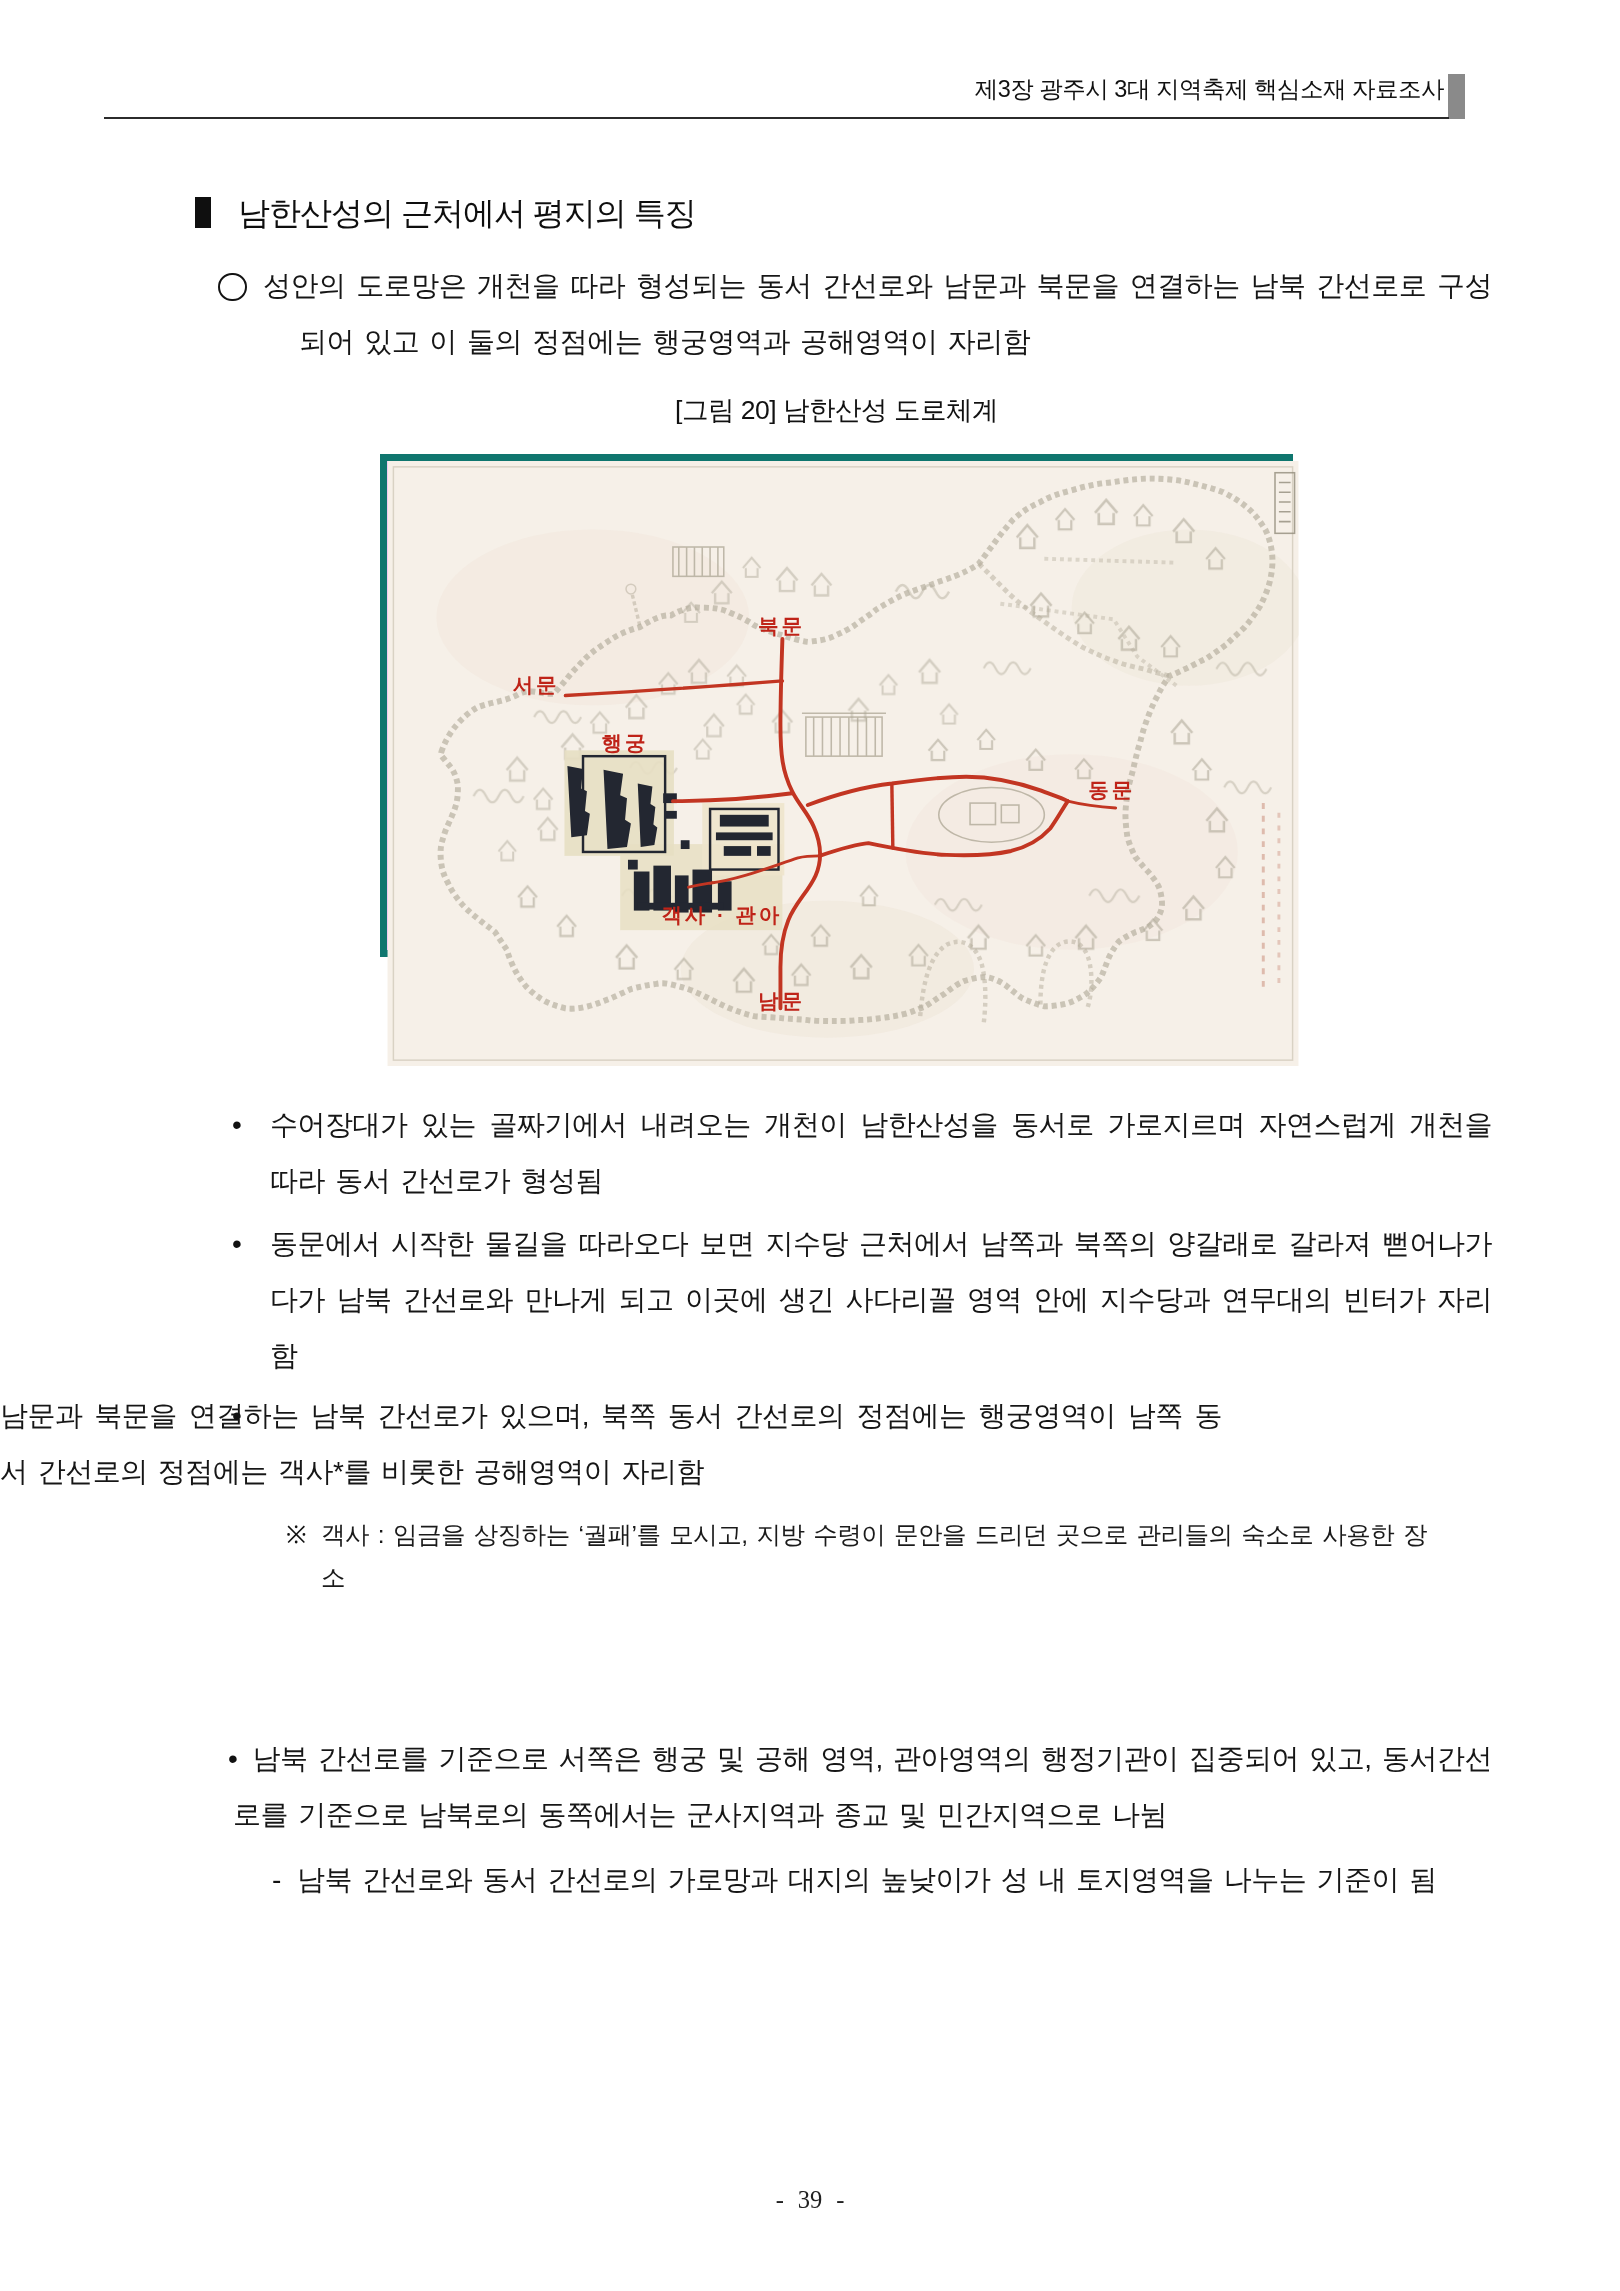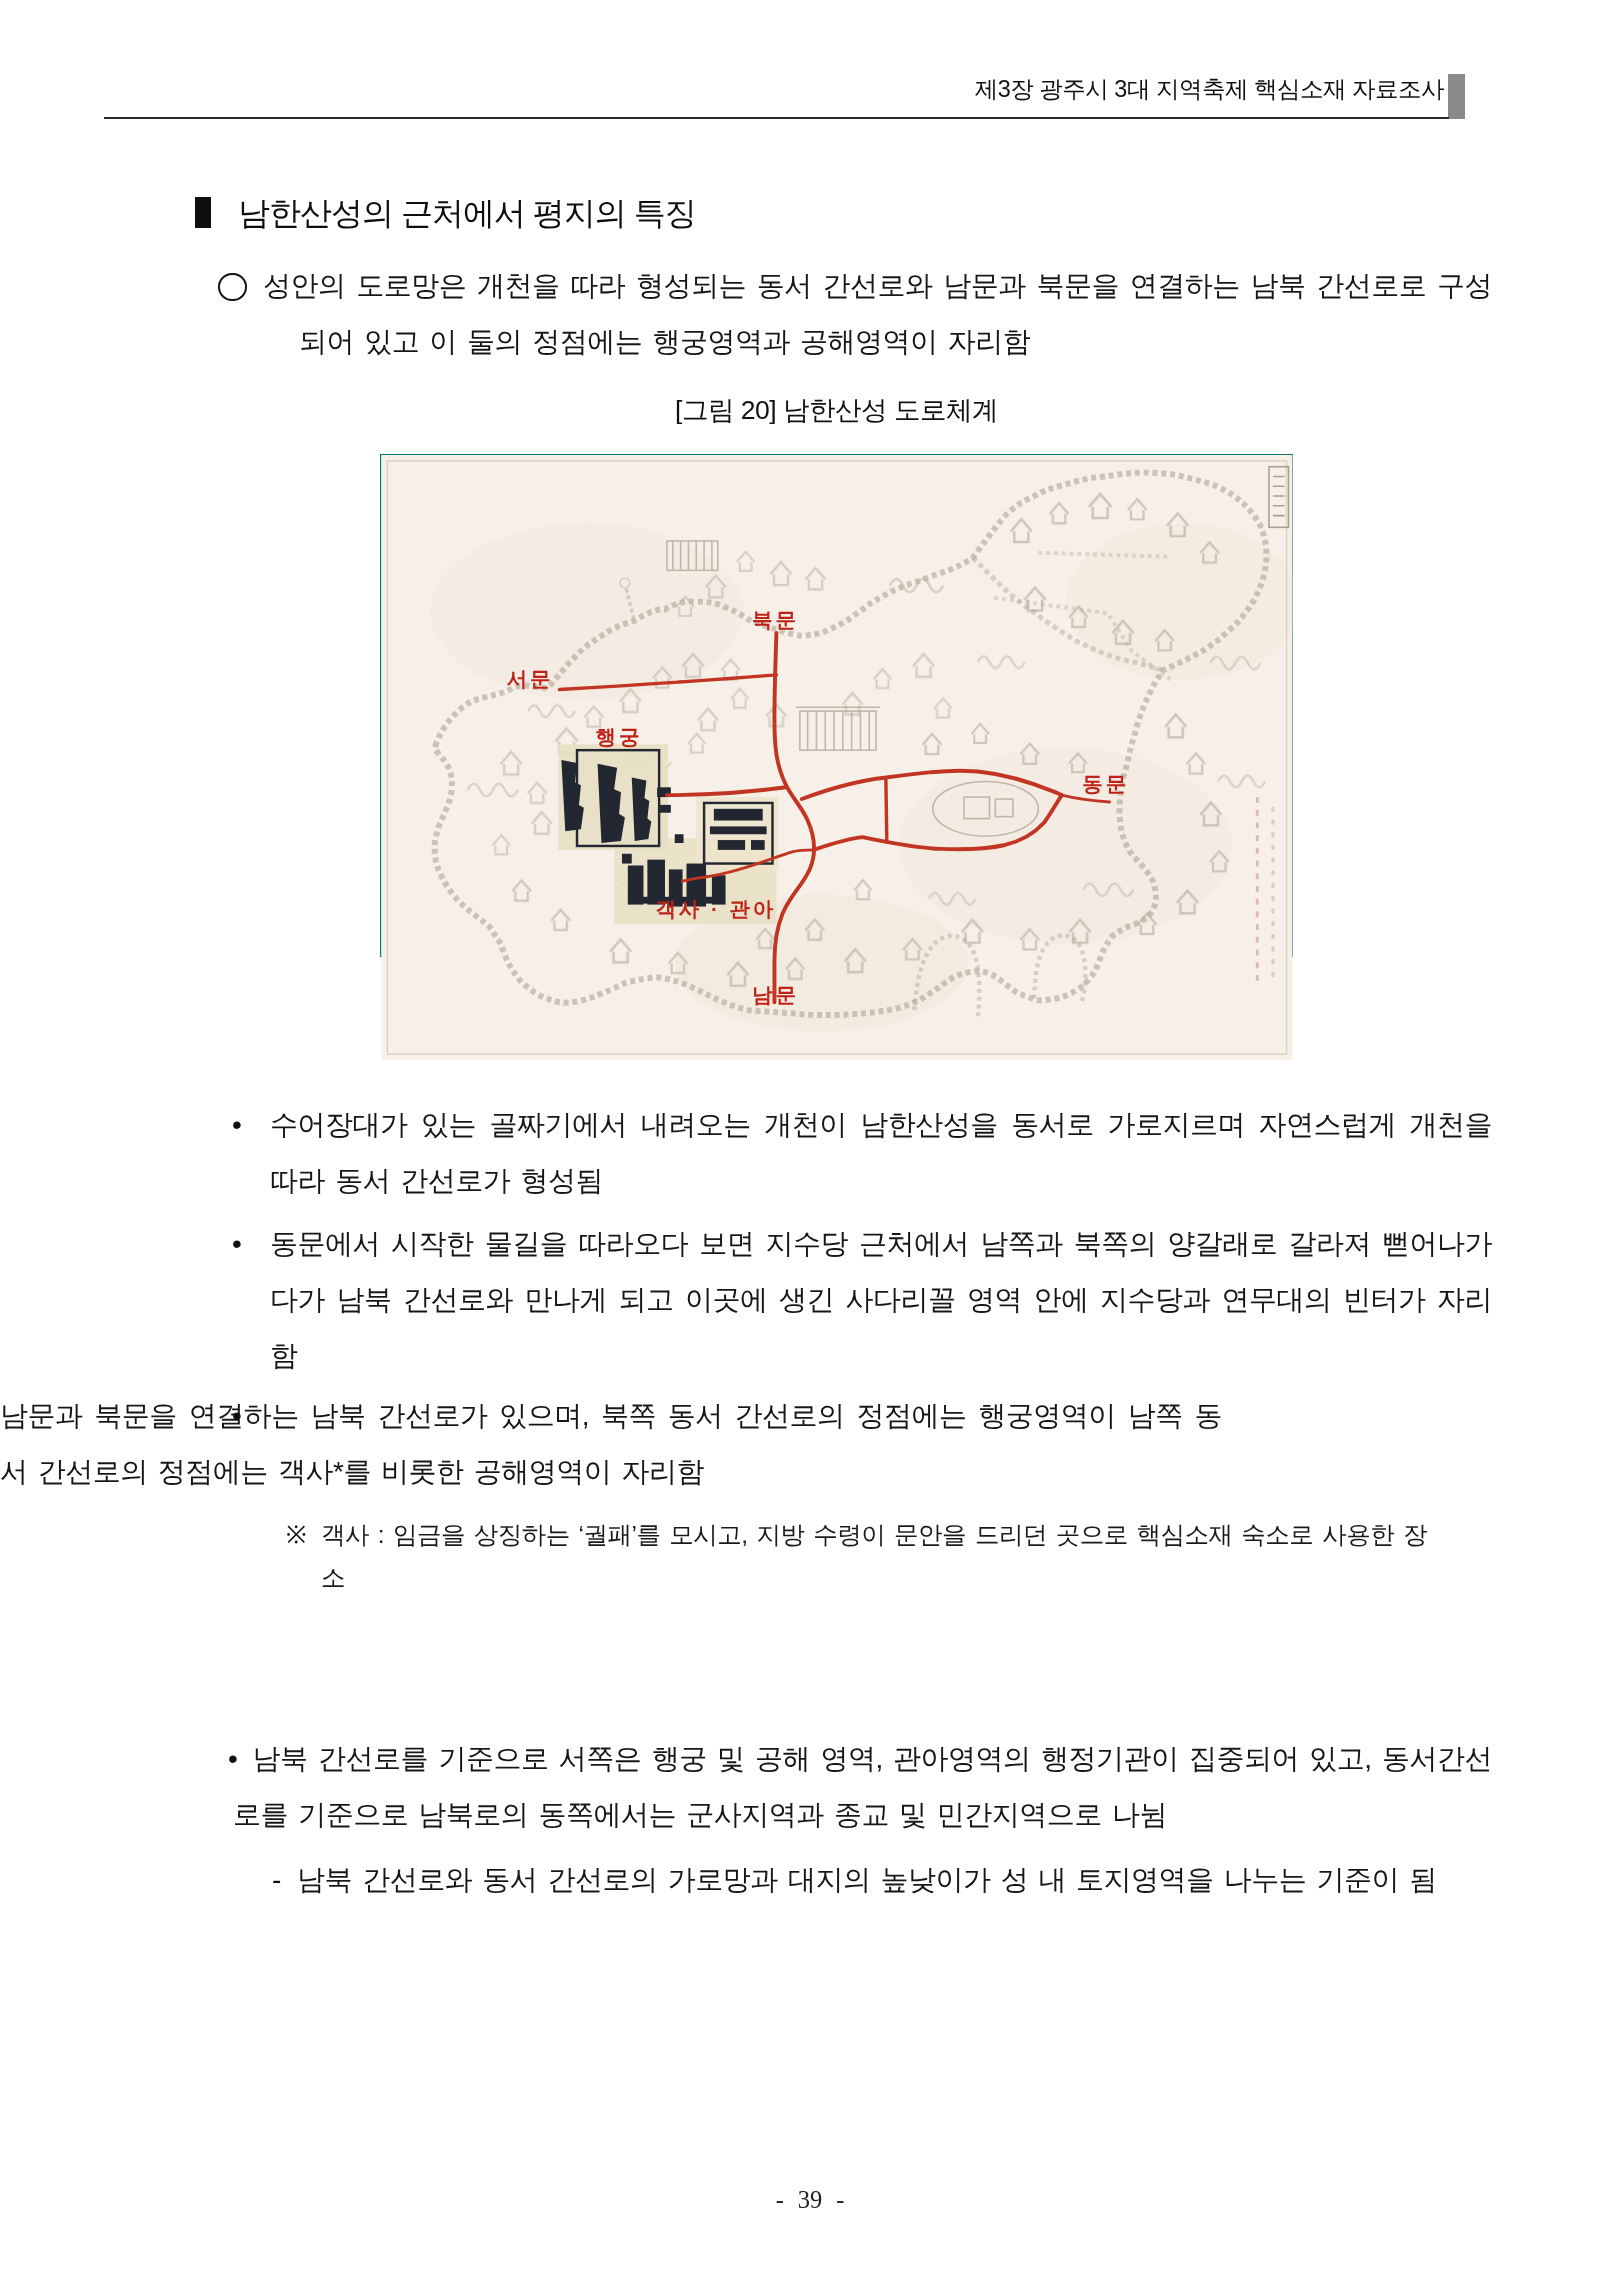--- a/index.html
+++ b/index.html
@@ -20,21 +20,21 @@
         word-spacing:2.9px;color:#161616;}
   .cmark{position:absolute;width:24.5px;height:24.5px;border:2.5px solid #131313;border-radius:50%;
          background:transparent;top:14.7px;}
   .dmark{position:absolute;top:0;font-size:28px;line-height:56px;color:#111;}
   .ntxt{font-size:24.5px;line-height:43px;letter-spacing:-0.5px;text-align:justify;text-align-last:left;
         word-spacing:2px;color:#1a1a1a;}
   
   .caption{position:absolute;left:380px;top:392px;width:913px;text-align:center;
            font-size:26.5px;letter-spacing:-0.5px;color:#111;}
   .mapbox{position:absolute;left:380px;top:454px;width:913px;height:503px;
-          border:1px solid #0f766e;box-sizing:border-box;background:#86efac;}
+          border:7px solid #0f766e;box-sizing:border-box;background:#f0abfc;}
   
   .pageno{position:absolute;left:0;top:2186px;width:1620px;text-align:center;
           font-family:"Liberation Serif",serif;font-size:24.5px;word-spacing:7.8px;color:#222;}
 </style>
 </head>
 <body>
 
 <div class="page">
 
   <div class="hdr-text">제3장 광주시 3대 지역축제 핵심소재 자료조사</div>
@@ -265,21 +265,21 @@
     <div class="btxt" style="margin-left:270px;width:1222px;">동문에서 시작한 물길을 따라오다 보면 지수당 근처에서 남쪽과 북쪽의 양갈래로 갈라져 뻗어나가다가 남북 간선로와 만나게 되고 이곳에 생긴 사다리꼴 영역 안에 지수당과 연무대의 빈터가 자리함</div>
   </div>
 
   <div class="item" style="top:1388px;">
     <span class="dmark" style="left:232px;">•</span>
     <div class="btxt" style="width:1222px;">남문과 북문을 연결하는 남북 간선로가 있으며, 북쪽 동서 간선로의 정점에는 행궁영역이 남쪽 동서 간선로의 정점에는 객사*를 비롯한 공해영역이 자리함</div>
   </div>
 
   <div class="item" style="top:1513px;">
     <span class="dmark" style="left:286px;font-size:24.5px;line-height:43px;">※</span>
-    <div class="ntxt" style="margin-left:321px;width:1106px;">객사 : 임금을 상징하는 ‘궐패’를 모시고, 지방 수령이 문안을 드리던 곳으로 핵심소재 숙소로 사용한 장소</div>
+    <div class="ntxt" style="margin-left:321px;width:1106px;">객사 : 임금을 상징하는 ‘궐패’를 모시고, 지방 수령이 문안을 드리던 곳으로 관리들의 숙소로 사용한 장소</div>
   </div>
 
 
   <div class="item" style="top:1731px;">
     <span class="dmark" style="left:228px;">•</span>
     <div class="btxt" style="margin-left:233px;width:1259px;text-indent:19.6px;">남북 간선로를 기준으로 서쪽은 행궁 및 공해 영역, 관아영역의 행정기관이 집중되어 있고, 동서간선로를 기준으로 남북로의 동쪽에서는 군사지역과 종교 및 민간지역으로 나뉨</div>
   </div>
 
   <div class="item" style="top:1852px;">
     <span class="dmark" style="left:272px;">-</span>

